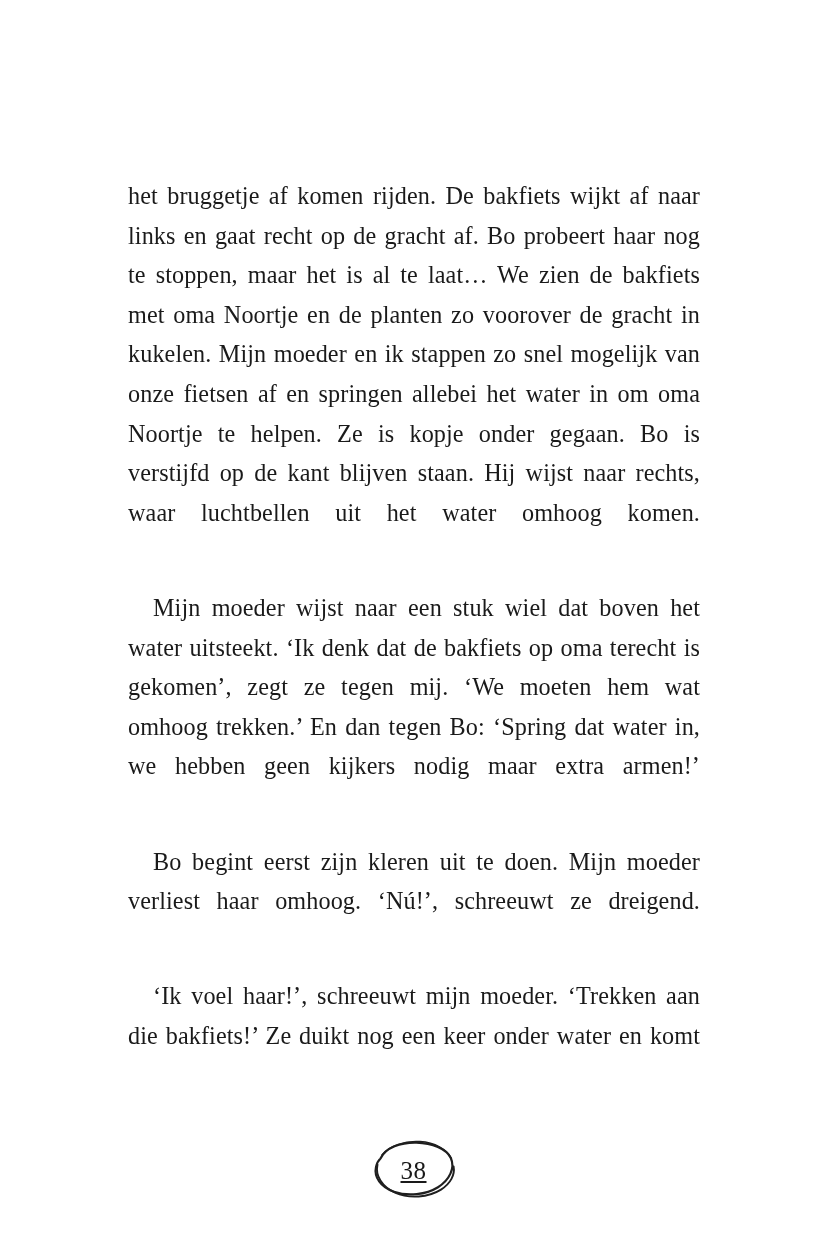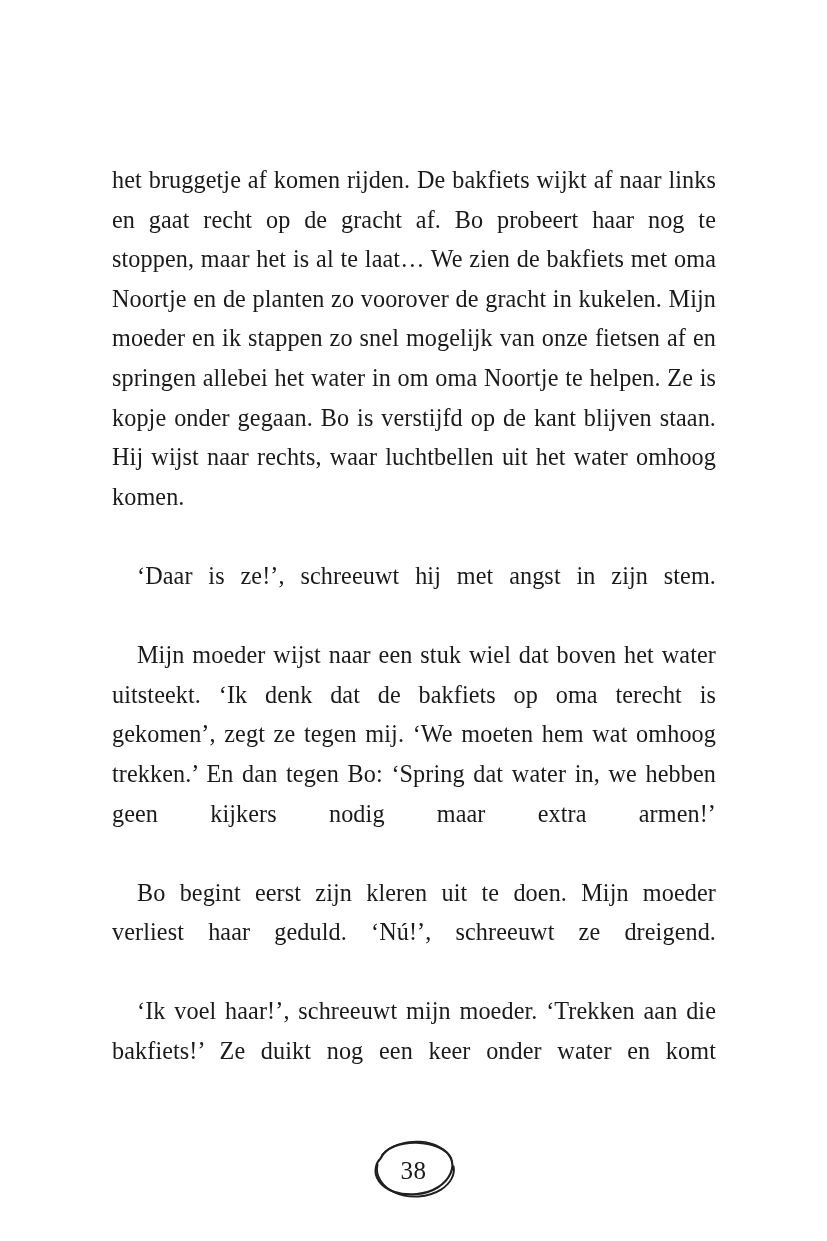--- a/index.html
+++ b/index.html
@@ -19,21 +19,21 @@
     overflow: hidden;
     box-sizing: border-box;
   }
   .text-column {
     position: absolute;
     left: 112px;
     top: 160px;
     width: 604px;
   }
   .para {
-    margin: 0;
+    margin: 16px;
     font-size: 24.2px;
     line-height: 39.6px;
     text-align: justify;
     text-justify: inter-word;
     -webkit-hyphens: none;
     hyphens: none;
     letter-spacing: 0.1px;
     word-spacing: 0.2px;
   }
   .para.indent {
@@ -50,20 +50,21 @@
   }
   .folio {
     position: absolute;
     left: 0;
     top: 1128px;
     width: 827px;
     height: 86px;
     display: flex;
     align-items: center;
     justify-content: center;
+    text-decoration: underline;
   }
   .folio-wrap {
     position: relative;
     width: 108px;
     height: 74px;
     display: flex;
     align-items: center;
     justify-content: center;
   }
   .folio-ornament {
@@ -83,23 +84,22 @@
     transform: translate(0px, -1px);
   }
 </style>
 </head>
 <body>
 
 <div class="page">
 
   <div class="text-column">
     <p class="para cont">het bruggetje af komen rijden. De bakfiets wijkt af naar links en gaat recht op de gracht af. Bo probeert haar nog te stoppen, maar het is al te laat… We zien de bakfiets met oma Noortje en de planten zo voorover de gracht in kukelen. Mijn moeder en ik stappen zo snel mogelijk van onze fietsen af en springen allebei het water in om oma Noortje te helpen. Ze is kopje onder gegaan. Bo is verstijfd op de kant blijven staan. Hij wijst naar rechts, waar luchtbellen uit het water omhoog komen.</p>
-    <p class="para indent">‘Daar is ze!’, schreeuwt hij met angst in zijn stem.</p>
     <p class="para indent">Mijn moeder wijst naar een stuk wiel dat boven het water uitsteekt. ‘Ik denk dat de bakfiets op oma terecht is gekomen’, zegt ze tegen mij. ‘We moeten hem wat omhoog trekken.’ En dan tegen Bo: ‘Spring dat water in, we hebben geen kijkers nodig maar extra armen!’</p>
-    <p class="para indent">Bo begint eerst zijn kleren uit te doen. Mijn moeder verliest haar geduld. ‘Nú!’, schreeuwt ze dreigend.</p>
+    <p class="para indent">Bo begint eerst zijn kleren uit te doen. Mijn moeder verliest haar omhoog. ‘Nú!’, schreeuwt ze dreigend.</p>
     <p class="para indent">‘Ik voel haar!’, schreeuwt mijn moeder. ‘Trekken aan die bakfiets!’ Ze duikt nog een keer onder water en komt</p>
   </div>
 
   <div class="folio">
     <div class="folio-wrap">
       <svg class="folio-ornament" viewBox="0 0 108 74" aria-hidden="true">
         <path d="M20.5 24.5 C25.5 13.5 41 8.2 56.5 8.6 C72 9.0 86.5 14.6 90.8 24.0 C95.4 34.0 89.5 46.0 78.0 53.2 C66.0 60.7 48.0 62.6 34.0 57.8 C20.6 53.2 13.8 43.0 16.0 33.0 C16.9 28.9 18.6 26.2 20.5 24.5 Z" fill="none" stroke="#1f1f1f" stroke-width="2.2" stroke-linecap="round" stroke-linejoin="round"></path>
         <path d="M17.5 30.5 C15.0 41.6 22.0 52.8 35.0 58.6 C49.5 65.1 68.5 63.4 81.0 55.6 C90.5 49.6 95.2 40.8 93.6 32.4" fill="none" stroke="#1f1f1f" stroke-width="1.9" stroke-linecap="round" stroke-linejoin="round"></path>
         <path d="M22.0 21.0 C29.5 11.5 45.0 6.6 60.0 7.6 C74.5 8.6 87.0 15.0 91.4 24.6" fill="none" stroke="#1f1f1f" stroke-width="1.5" stroke-linecap="round" stroke-linejoin="round"></path>
       </svg>

